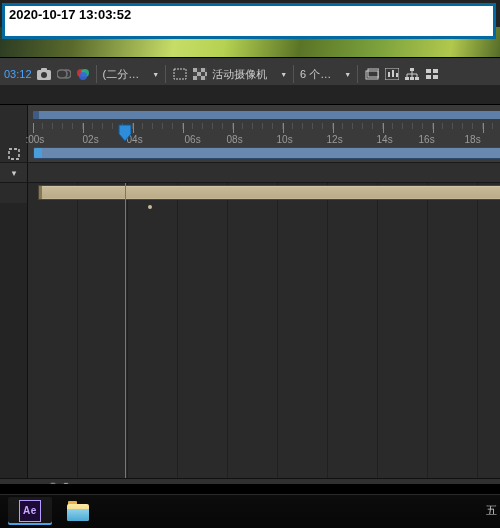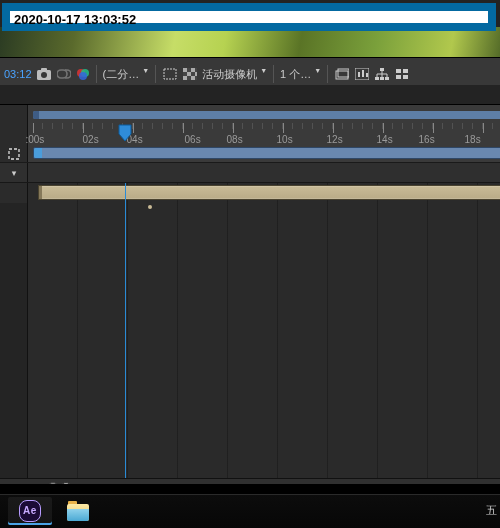--- a/index.html
+++ b/index.html
@@ -1,38 +1,38 @@
 <!DOCTYPE html>
 <html><head>
 <meta charset="utf-8">
 <style>
   * { box-sizing: border-box; margin: 0; padding: 0; font-family: "Segoe UI", Tahoma, sans-serif; }
   html, body { width: 500px; height: 528px; overflow: hidden; }
   body { background: #232323; color: #b8b8b8; font-size: 11px; position: relative; }
 
   
-  .timestamp-box { position: absolute; top: 3px; left: 2px; right: 4px; height: 28px;
-    border: 8px solid #0369a1; background: #fff; color: #000; font-weight: bold;
+  .timestamp-box { position: absolute; top: 3px; left: 2px; right: 4px; height: 36px;
+    border: 3px solid #0369a1; background: #fff; color: #000; font-weight: bold;
     padding: 1px 4px; font-size: 13px; z-index: 50; }
 
   
   .preview-area { position: absolute; top: 27px; left: 0; right: 0; height: 31px;
     background: linear-gradient(100deg, #2b3b23 0%, #5a6a2c 15%, #c6dd67 35%, #b6d251 45%,
       #5a7426 60%, #7aa03b 75%, #b1c84d 90%, #546b28 100%); }
   .preview-separator { position:absolute; top:57px; left:0; right:0; height:1px; background:#000; }
 
   
   .options-bar { position: absolute; top: 58px; left: 0; right: 0; height: 33px;
     background: #383838; display: flex; align-items: center; gap: 4px; padding: 0 4px;
     border-bottom: 1px solid #111; }
   .opt-text { color:#4aa3ff; font-size: 11px; }
   .opt-icon { width: 16px; height:16px; display:flex; align-items:center; justify-content:center;
     color:#ccc; }
   .opt-sep { width:1px; height:18px; background:#555; margin:0 2px; }
-  .opt-drop { display:flex; align-items:flex-start; gap:2px; color:#ccc; font-size:11px; cursor:pointer; }
+  .opt-drop { display:flex; align-items:center; gap:12px; color:#ccc; font-size:11px; cursor:pointer; }
   .chev { font-size:7px; color:#ccc; margin-left:1px; }
   .opt-swatch { width:14px; height:14px; display:flex; align-items:center; justify-content:center; }
 
   
   .timeline-panel { position:absolute; top:85px; left:0; right:-5px; bottom:34px;
     display:flex; flex-direction:column; }
   .timeline-tabs { height:20px; background:#232323; display:flex; border-bottom:1px solid #000; }
 
   
   .timeline-head { position:relative; height:58px; background:#3a3a3a; border-bottom:1px solid #1a1a1a;}
@@ -103,21 +103,21 @@
 
   
   .taskbar { position:absolute; left:0; right:0; bottom:0; height:34px;
     background: linear-gradient(#0c0c0c, #070707); border-top:1px solid #2a2a2a;
     display:flex; align-items:center; padding:0 8px 2px 8px; }
   .task-item { width:44px; height:28px; margin-right:4px; display:flex;
     align-items:center; justify-content:center; border-radius:2px; }
   .task-item.active { background:rgba(255,255,255,.06); box-shadow: inset 0 -2px 0 #4aa3e6; }
   .ae-icon { width:22px; height:22px; background:#1b0b36; border:1px solid #b79cff;
     display:flex; align-items:center; justify-content:center; color:#c8aaff;
-    font-weight:bold; font-size:10px; letter-spacing:.5px; border-radius:8px; }
+    font-weight:bold; font-size:10px; letter-spacing:.5px; border-radius:0; }
   .explorer-icon { width:22px; height:20px; position:relative; }
   .explorer-icon .tab { position:absolute; left:1px; top:0; width:9px; height:4px;
     background:#e8b24a; border-radius:1px 1px 0 0; }
   .explorer-icon .body { position:absolute; left:0; top:3px; right:0; bottom:0;
     background:linear-gradient(#fce9a6, #e8c766); border-radius:2px; }
   .explorer-icon .front { position:absolute; left:0; top:8px; right:0; bottom:0;
     background:linear-gradient(#8fd2ec, #4ba9d4); border-radius:0 0 2px 2px; }
   .tray { position:absolute; right:3px; top:8px; color:#ccc; font-size:11px; }
 
   
@@ -184,21 +184,21 @@
   </span>
 
   <span class="opt-drop">
     <span>活动摄像机</span>
     <span class="chev">▼</span>
   </span>
 
   <span class="opt-sep"></span>
 
   <span class="opt-drop">
-    <span>1 个…</span>
+    <span>6 个…</span>
     <span class="chev">▼</span>
   </span>
 
   <span class="opt-sep"></span>
 
   <span class="opt-icon">
     <svg width="14" height="12" viewBox="0 0 14 12">
         <rect x="1" y="3" width="12" height="8" fill="none" stroke="#ccc"></rect>
         <rect x="3" y="1" width="11" height="8" fill="none" stroke="#ccc"></rect>
       </svg>

